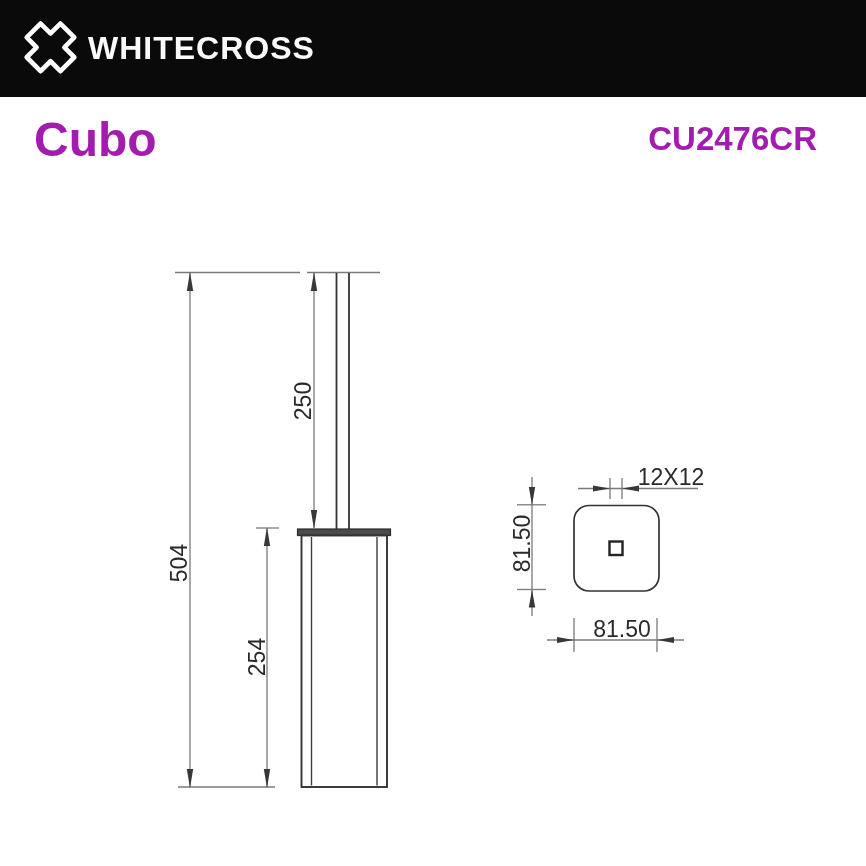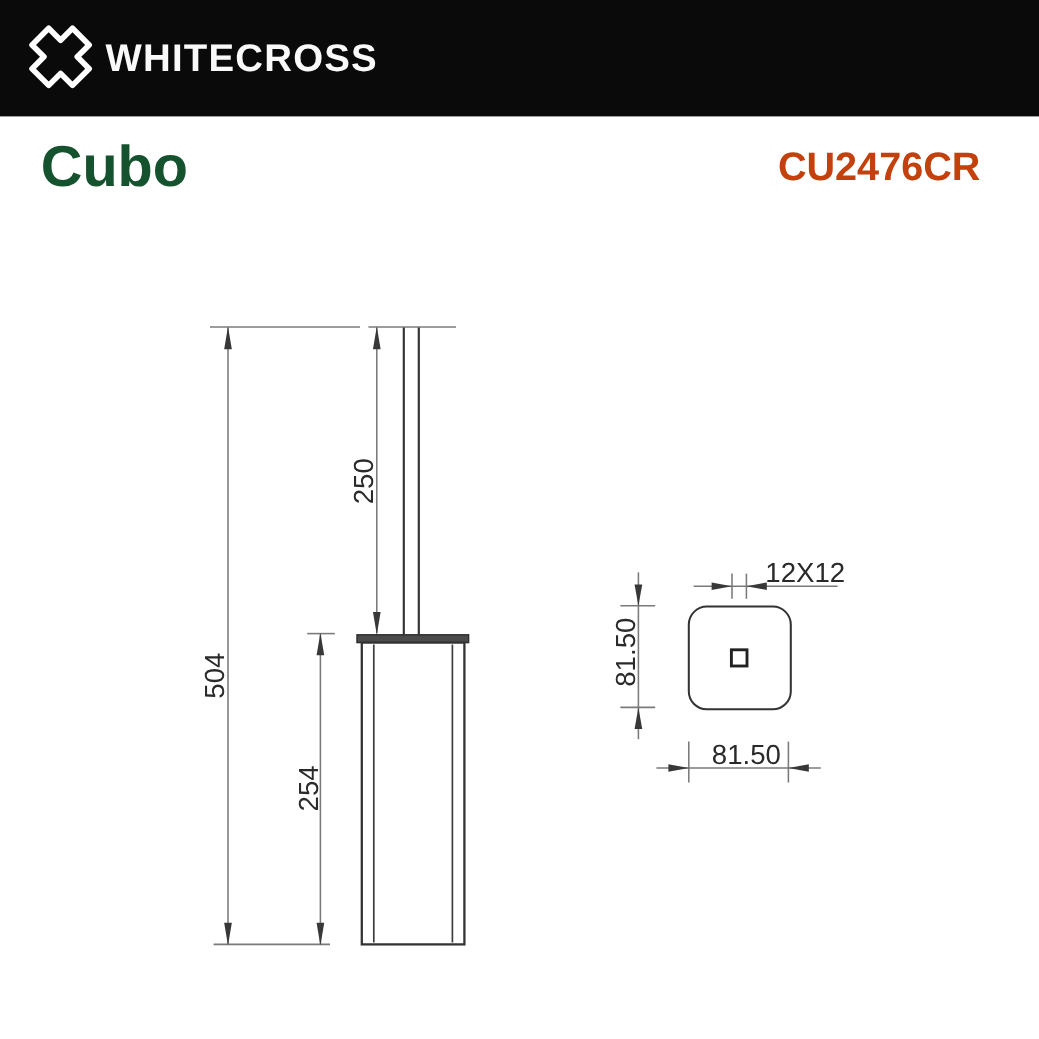--- a/index.html
+++ b/index.html
@@ -31,29 +31,29 @@
     color: #fafafa;
     font-size: 32px;
     font-weight: 600;
     letter-spacing: 1px;
   }
   .product-name {
     position: absolute;
     left: 34px; top: 116px;
     font-size: 48px;
     font-weight: 700;
-    color: #14532d;
+    color: #a21caf;
     line-height: 1.0;
   }
   .product-model {
     position: absolute;
     right: 49px; top: 122px;
     font-size: 33px;
     font-weight: 700;
-    color: #c2410c;
+    color: #a21caf;
     line-height: 1.0;
   }
   .drawing {
     position: absolute;
     top: 0; left: 0;
     width: 866px; height: 866px;
   }
   .dim-label {
     font-family: "Liberation Sans", sans-serif;
     font-size: 23px;

